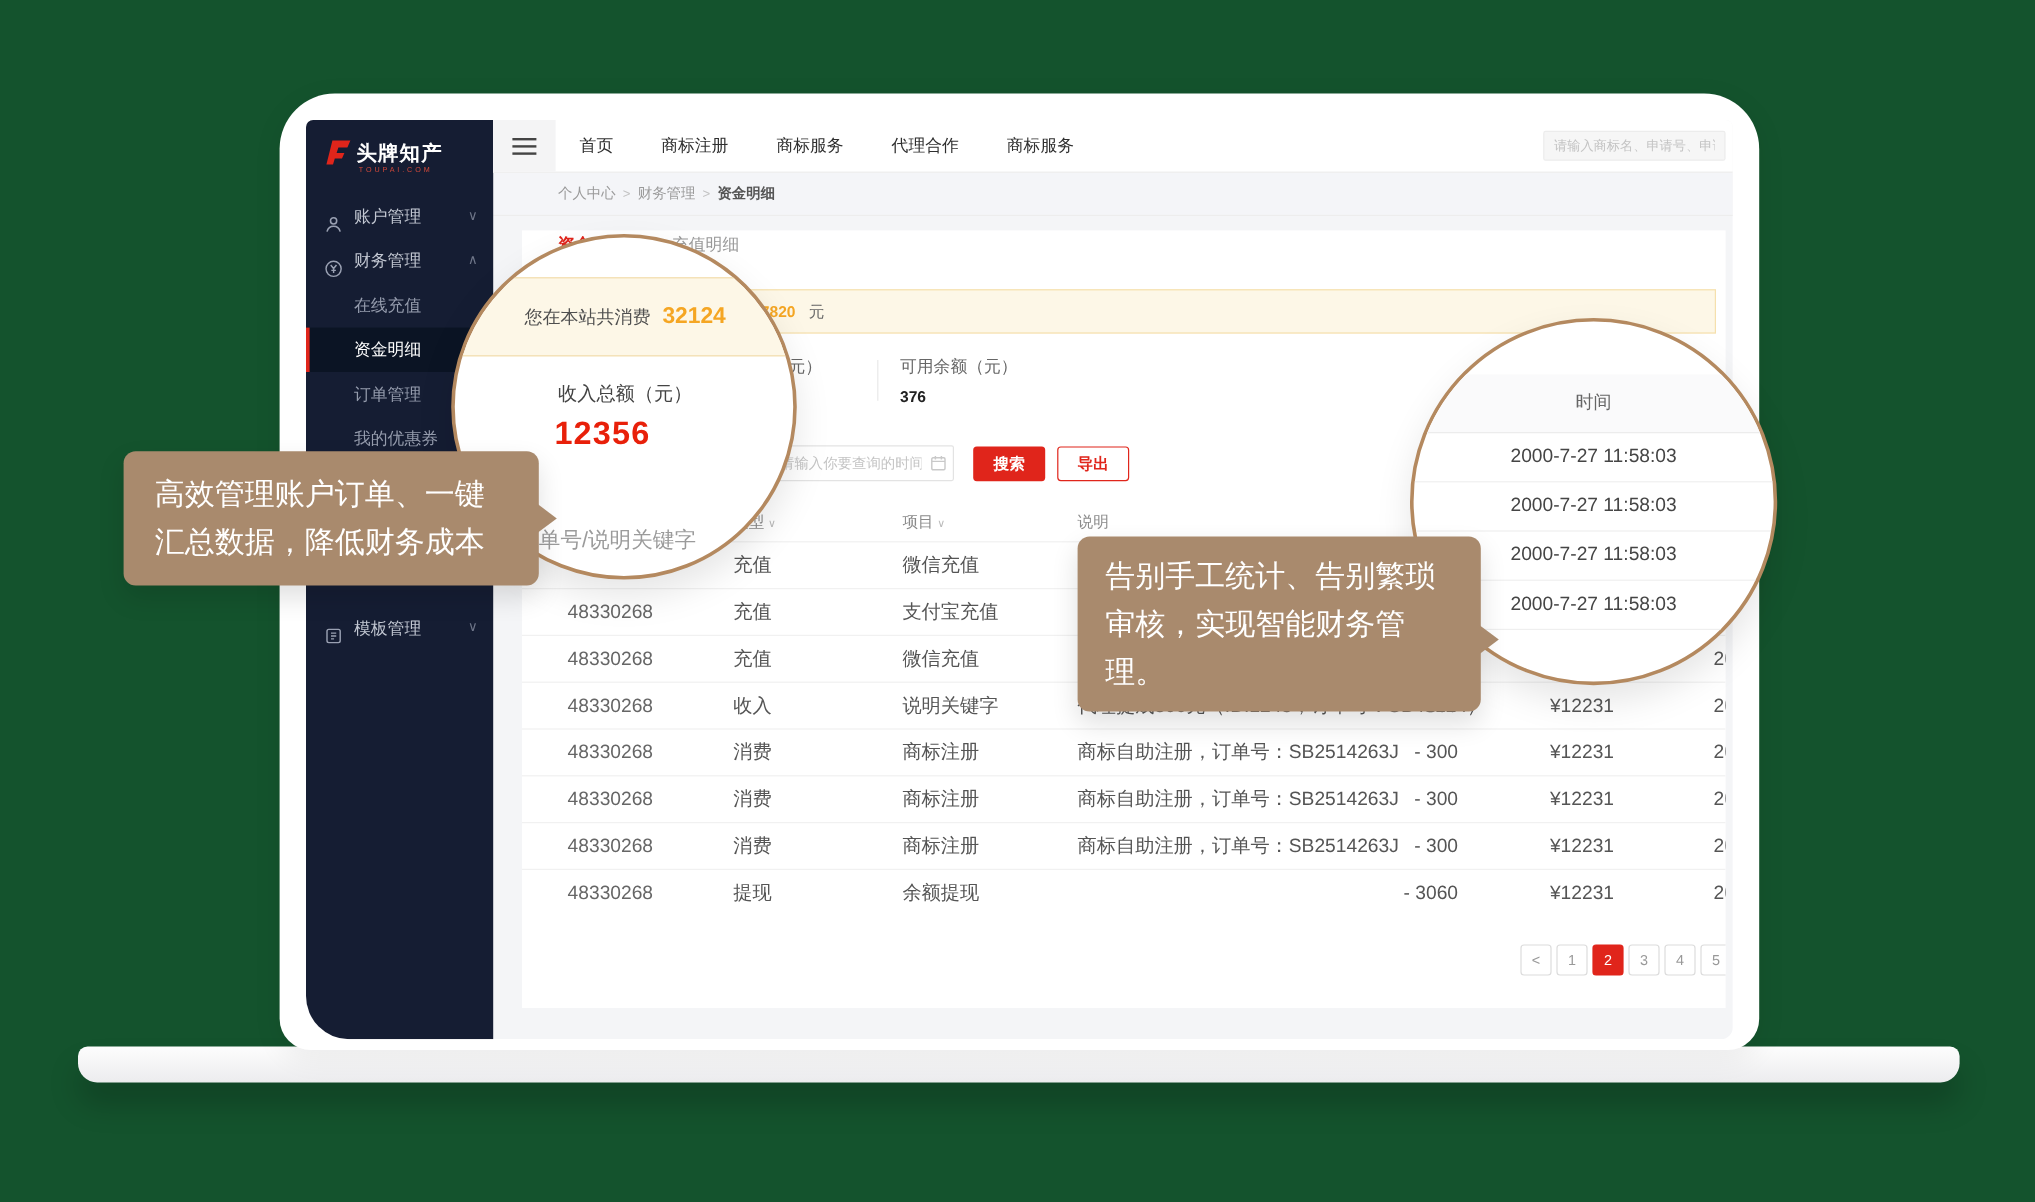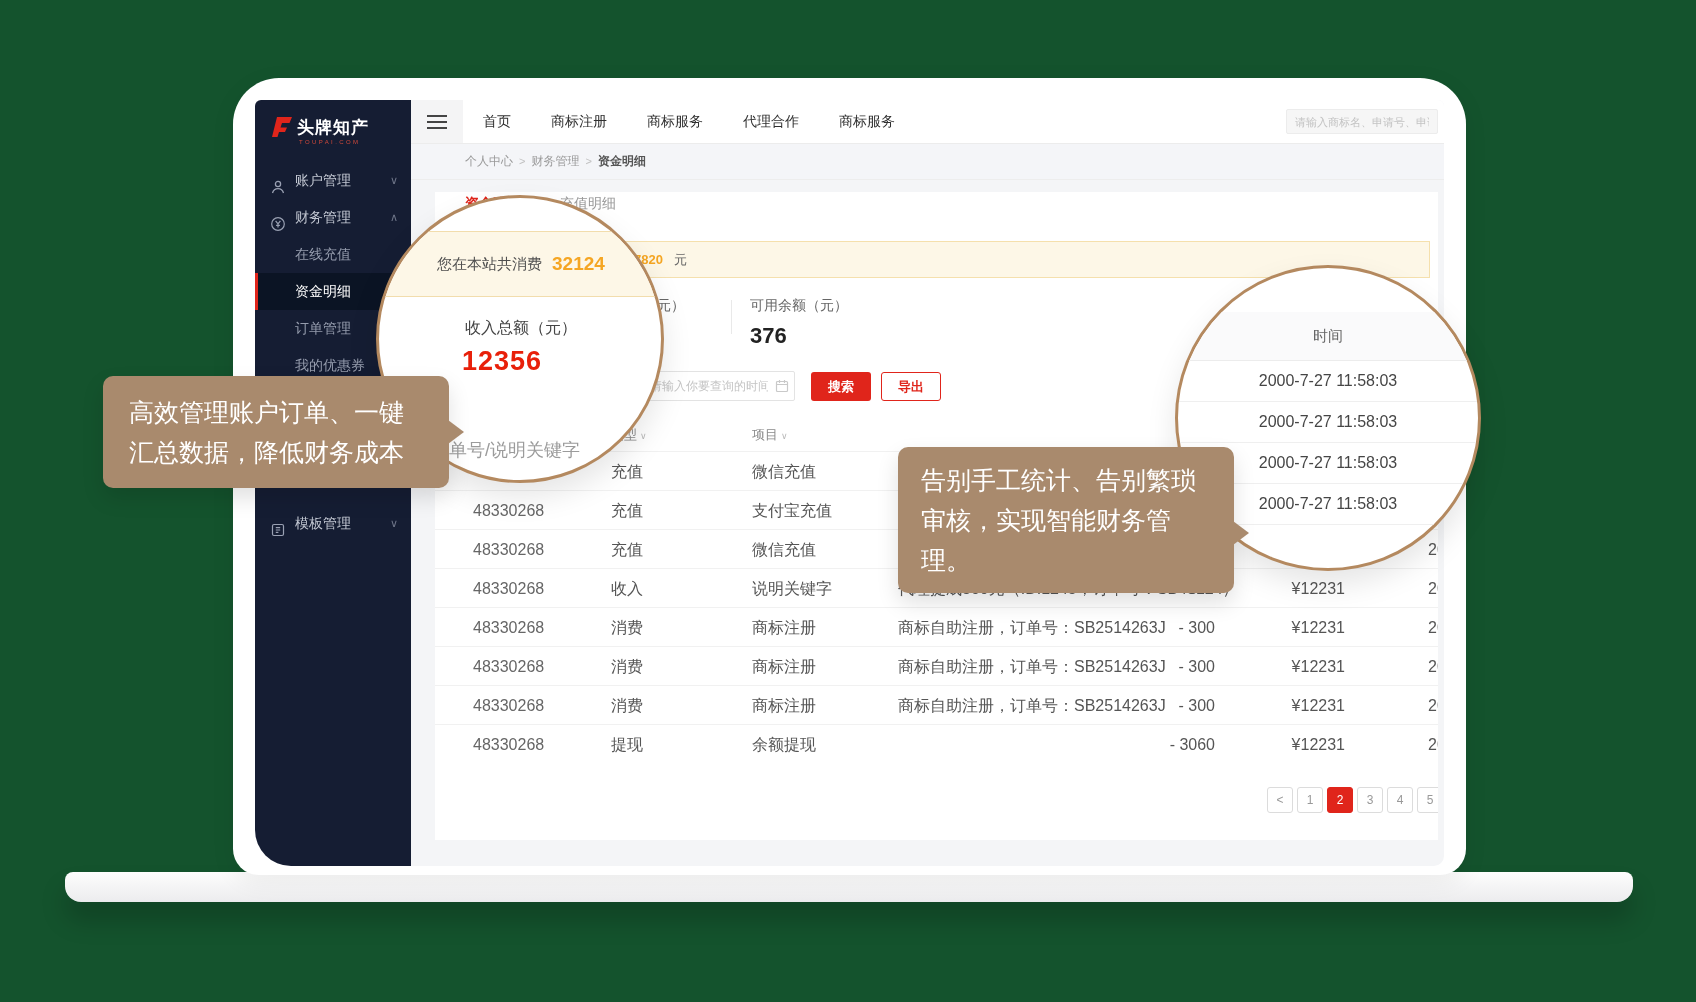--- a/index.html
+++ b/index.html
@@ -55,21 +55,21 @@
   .tab-red{position:absolute;left:30px;top:3px;font-size:14px;color:#e0251b;font-weight:bold;cursor:pointer;}
   .tab-red::after{content:"";position:absolute;left:0;right:0;bottom:-6px;height:2px;background:#e0251b;}
   .tab-gray{position:absolute;left:125px;top:3px;font-size:14px;color:#999;cursor:pointer;}
   .banner{position:absolute;left:6px;top:49px;width:989px;height:37px;background:#fdf7e7;
     border:1px solid #f5e0ad;box-sizing:border-box;}
   .banner-label{position:absolute;left:24px;top:0;line-height:35px;font-size:13px;color:#666;}
   .banner-amount{position:absolute;left:192px;top:0;line-height:35px;font-size:13px;font-weight:bold;color:#f5a623;}
   .banner-unit{position:absolute;left:232px;top:0;line-height:35px;font-size:13px;color:#666;}
   .stat{position:absolute;top:105px;}
   .stat .sl{font-size:14px;color:#666;}
-  .stat .sv{margin-top:8px;font-size:22px;font-weight:bold;color:#222;}
+  .stat .sv{margin-top:8px;font-size:13px;font-weight:bold;color:#222;}
   .stat0{left:30px;} .stat0 .sv{font-size:24px;color:#e8200a;}
   .stat1{left:152px;} .stat2{left:315px;}
   .stat-div{position:absolute;top:108px;width:1px;height:34px;background:#e9e9e9;}
   .div1{left:296px;} .div0{left:128px;}
   .date-input{position:absolute;left:203px;top:179px;width:157px;height:30px;border:1px solid #e3e3e3;
     border-radius:2px;box-sizing:border-box;font-size:12px;color:#bfbfbf;padding:0 26px 0 11px;
     font-family:inherit;outline:none;background:#fff;}
   .date-input::placeholder{color:#c4c4c4;}
   .cal-icon{position:absolute;left:340px;top:187px;}
   .btn-search{position:absolute;left:376px;top:180px;width:60px;height:29px;background:#e0251b;border:none;
@@ -234,20 +234,21 @@
                   <path d="M1.5 5.5h11M4.5 1v3M9.5 1v3"></path>
                 </svg>
             </span>
             <button class="btn-search">搜索</button>
             <button class="btn-export">导出</button>
 
             <div class="thead" id="table-head">
                 <div class="th" style="left: 38px; width: 130px; text-align: left;">订单号/说明关键字</div>
                 <div class="th" style="left: 176px; width: 110px; text-align: left;">类型<span class="sort">∨</span></div>
                 <div class="th" style="left: 317px; width: 130px; text-align: left;">项目<span class="sort">∨</span></div>
+                <div class="th" style="left: 463px; width: 300px; text-align: left;">说明</div>
                 <div class="th" style="left: 660px; width: 120px; text-align: right;"></div>
                 <div class="th" style="left: 800px; width: 110px; text-align: right;"></div>
                 <div class="th" style="left: 993px; width: 220px; text-align: left;">时间</div>
               </div>
             <div id="table-body">
                 <div class="trow" style="top: 259px;">
                   <div class="td num" style="left: 38px; width: 130px; text-align: left;">48330268</div>
                   <div class="td" style="left: 176px; width: 110px; text-align: left;">充值</div>
                   <div class="td" style="left: 317px; width: 130px; text-align: left;">微信充值</div>
                   <div class="td" style="left: 463px; width: 300px; text-align: left;"></div>

